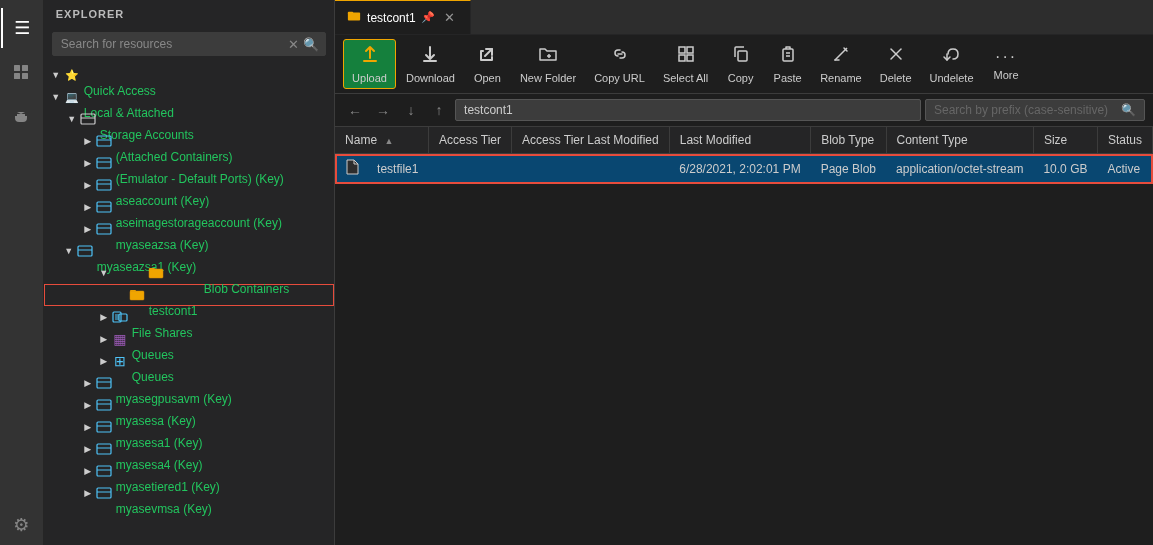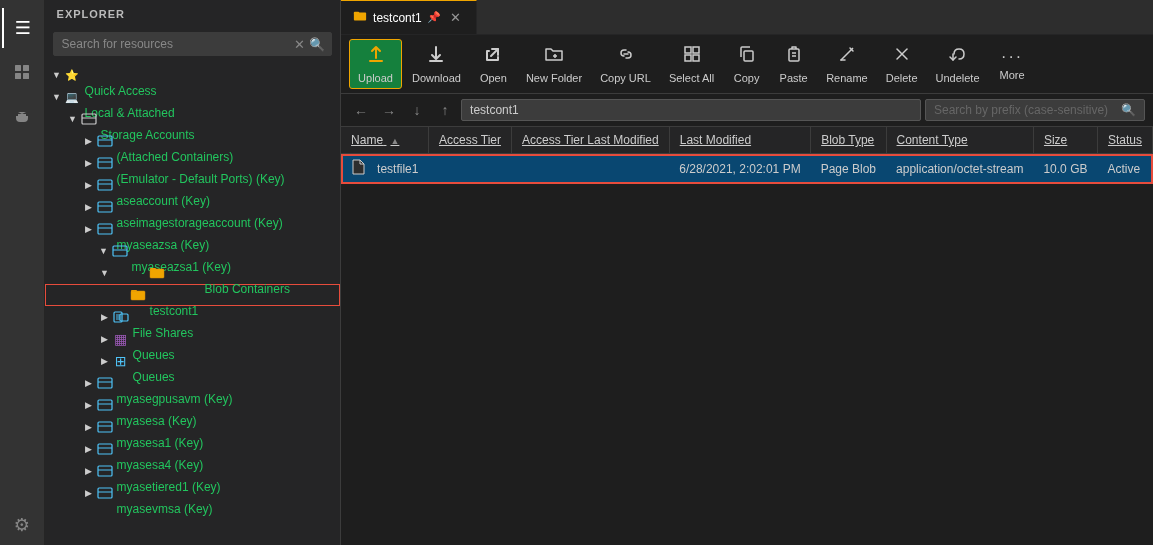--- a/index.html
+++ b/index.html
@@ -258,21 +258,20 @@
     .table-container::-webkit-scrollbar-track { background: #1e1e1e; }
     .table-container::-webkit-scrollbar-thumb { background: #424242; }
 
     table {
       width: 100%;
       border-collapse: collapse;
     }
     thead tr {
       background: #252526;
       border-bottom: 1px solid #3c3c3c;
-      text-decoration: underline;
     }
     th {
       text-align: left;
       padding: 6px 10px;
       font-size: 12px;
       font-weight: 400;
       color: #cccccc;
       white-space: nowrap;
       border-right: 1px solid #3c3c3c;
       user-select: none;
@@ -286,21 +285,21 @@
       border-bottom: 1px solid #2a2a2a;
       white-space: nowrap;
     }
     tbody tr.selected-row {
       background: #094771;
       outline: 1.5px solid #e74c3c;
     }
     .file-icon-cell {
       display: flex;
       align-items: center;
-      gap: 12px;
+      gap: 18px;
     }
     .file-icon-small { font-size: 13px; color: #cccccc; }
   </style>
 </head>
 <body>
 
 <div class="activity-bar">
   <div class="activity-icon active">☰</div>
   <div class="activity-icon">
     <svg width="20" height="20" viewBox="0 0 20 20" fill="currentColor">
@@ -403,21 +402,21 @@
       <span class="tree-arrow closed"></span>
       <span class="tree-icon" style="color:#4fc3f7;">
         <svg width="16" height="16" viewBox="0 0 16 16">
             <rect x="1" y="3" width="14" height="10" rx="1" fill="none" stroke="#4fc3f7" stroke-width="1.2"></rect>
             <line x1="1" y1="7" x2="15" y2="7" stroke="#4fc3f7" stroke-width="1"></line>
           </svg>
       </span>
       <span class="tree-label">myaseazsa (Key)</span>
     </div>
 
-    <div class="tree-item" style="padding-left: 51px;">
+    <div class="tree-item" style="padding-left: 17px;">
       <span class="tree-arrow open"></span>
       <span class="tree-icon" style="color:#4fc3f7;">
         <svg width="16" height="16" viewBox="0 0 16 16">
             <rect x="1" y="3" width="14" height="10" rx="1" fill="none" stroke="#4fc3f7" stroke-width="1.2"></rect>
             <line x1="1" y1="7" x2="15" y2="7" stroke="#4fc3f7" stroke-width="1"></line>
           </svg>
       </span>
       <span class="tree-label">myaseazsa1 (Key)</span>
     </div>
 

